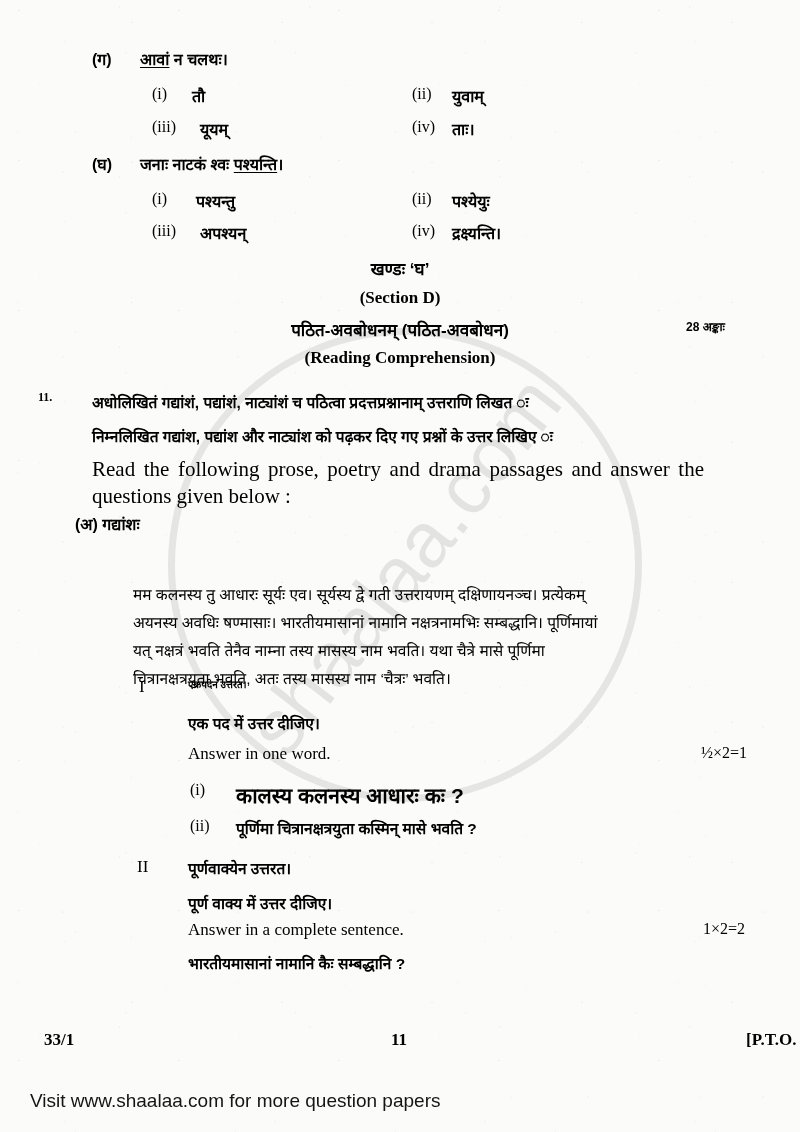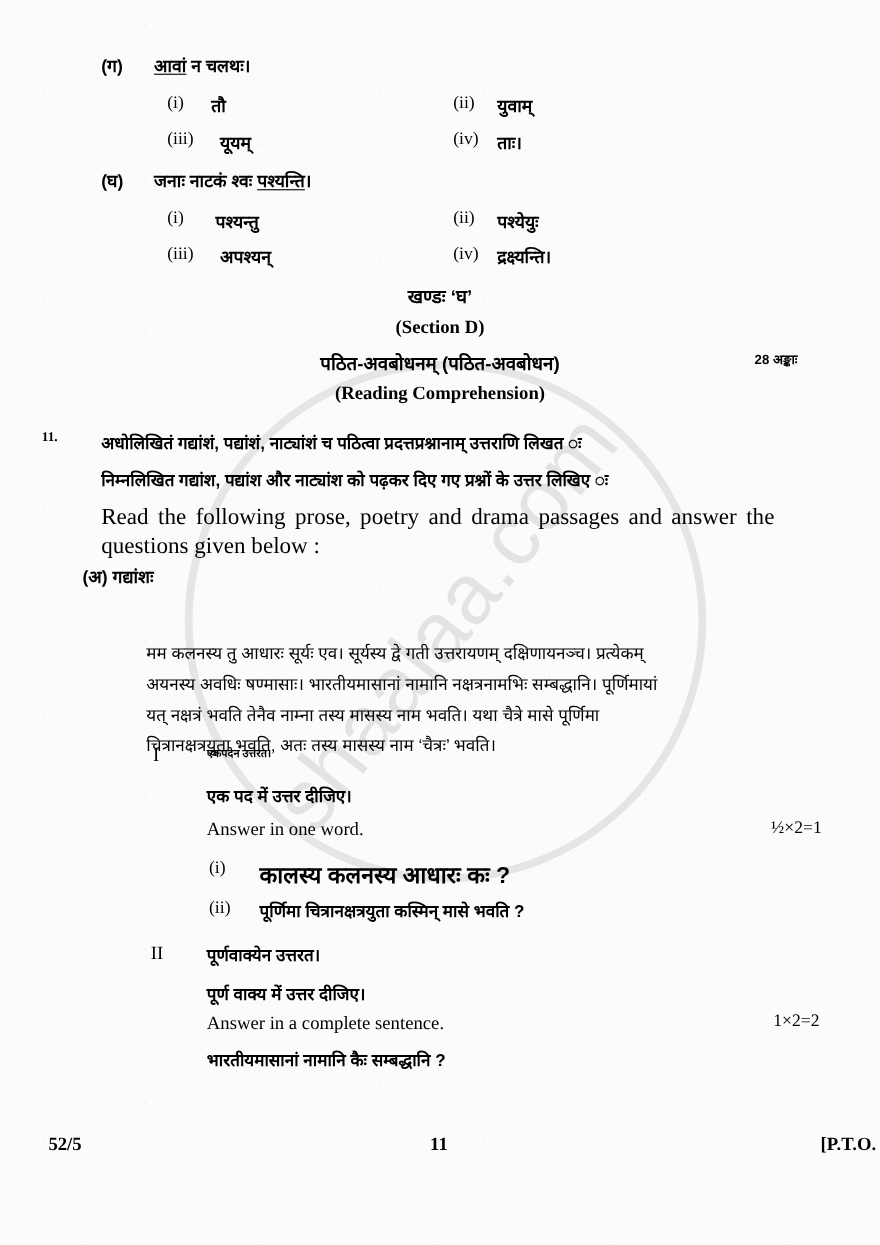--- a/index.html
+++ b/index.html
@@ -229,20 +229,21 @@
     <div class="row dev" style="left:236px; top:817px; font-size:15.5px;">पूर्णिमा चित्रानक्षत्रयुता कस्मिन् मासे भवति ?</div>
 
     <div class="marker romnum" style="left:137px; top:857px;">II</div>
     <div class="row dev" style="left:188px; top:857px; font-size:15.5px;">पूर्णवाक्येन उत्तरत।</div>
     <div class="row dev" style="left:188px; top:892px; font-size:15.5px;">पूर्ण वाक्य में उत्तर दीजिए।</div>
     <div class="row eng" style="left:188px; top:920px;">Answer in a complete sentence.</div>
     <div class="marker marks" style="left:703px; top:920px;">1×2=2</div>
 
     <div class="row dev" style="left:188px; top:952px; font-size:15.5px;">भारतीयमासानां नामानि कैः सम्बद्धानि ?</div>
 
-    <div class="footer-item" style="left:44px; top:1030px;">52/5</div>
+    <div class="footer-item" style="left:44px; top:1030px;">33/1</div>
     <div class="footer-item" style="left:391px; top:1030px;">11</div>
     <div class="footer-item" style="left:706px; top:1030px;margin-left:40px;">[P.T.O.</div>
 
   </div>
 
+  <div id="banner">Visit www.shaalaa.com for more question papers</div>
 
 </div>
 
 </body></html>

